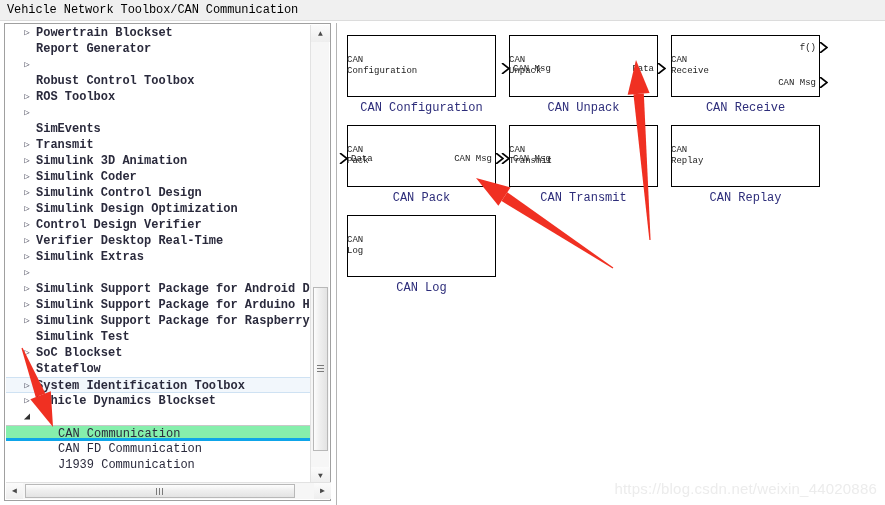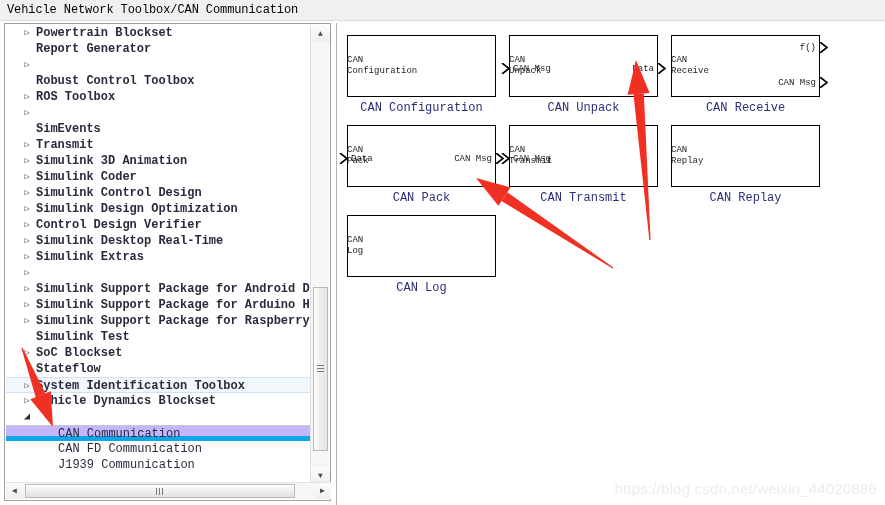--- a/index.html
+++ b/index.html
@@ -76,23 +76,23 @@
   .tree-item.lvl0 .tw { left: 14px; }
   .tree-item.lvl0 .lbl { left: 30px; font-weight: bold; }
   .tree-item.lvl1 .lbl { left: 52px; }
 
   .tree-item.hovered {
     background: #f2f7fc;
     border-top: 1px solid #cfe2f3;
     border-bottom: 1px solid #cfe2f3;
   }
   .tree-item.selected {
-    background: #c4b5fd;
+    background: #86efac;
     border-top: 1px solid #c8c8c8;
-    border-bottom: 5px solid #0ea5e9;
+    border-bottom: 3px solid #0ea5e9;
   }
 
   
   #tree-vscroll {
     position: absolute;
     right: 1px; top: 1px;
     width: 19px; height: 459px;
     background: #f6f6f6;
     border-left: 1px solid #e2e2e2;
     box-sizing: border-box;
@@ -303,21 +303,21 @@
       <div class="tree-item lvl0">
         <span class="tw">▷</span>
         <span class="lbl">Simulink Design Optimization</span>
       </div>
       <div class="tree-item lvl0">
         <span class="tw">▷</span>
         <span class="lbl">Control Design Verifier</span>
       </div>
       <div class="tree-item lvl0">
         <span class="tw">▷</span>
-        <span class="lbl">Simulink Desktop Real-Time</span>
+        <span class="lbl">Verifier Desktop Real-Time</span>
       </div>
       <div class="tree-item lvl0">
         <span class="tw">▷</span>
         <span class="lbl">Simulink Extras</span>
       </div>
       <div class="tree-item lvl0">
         <span class="tw">▷</span>
       </div>
       <div class="tree-item lvl0">
         <span class="tw">▷</span>

